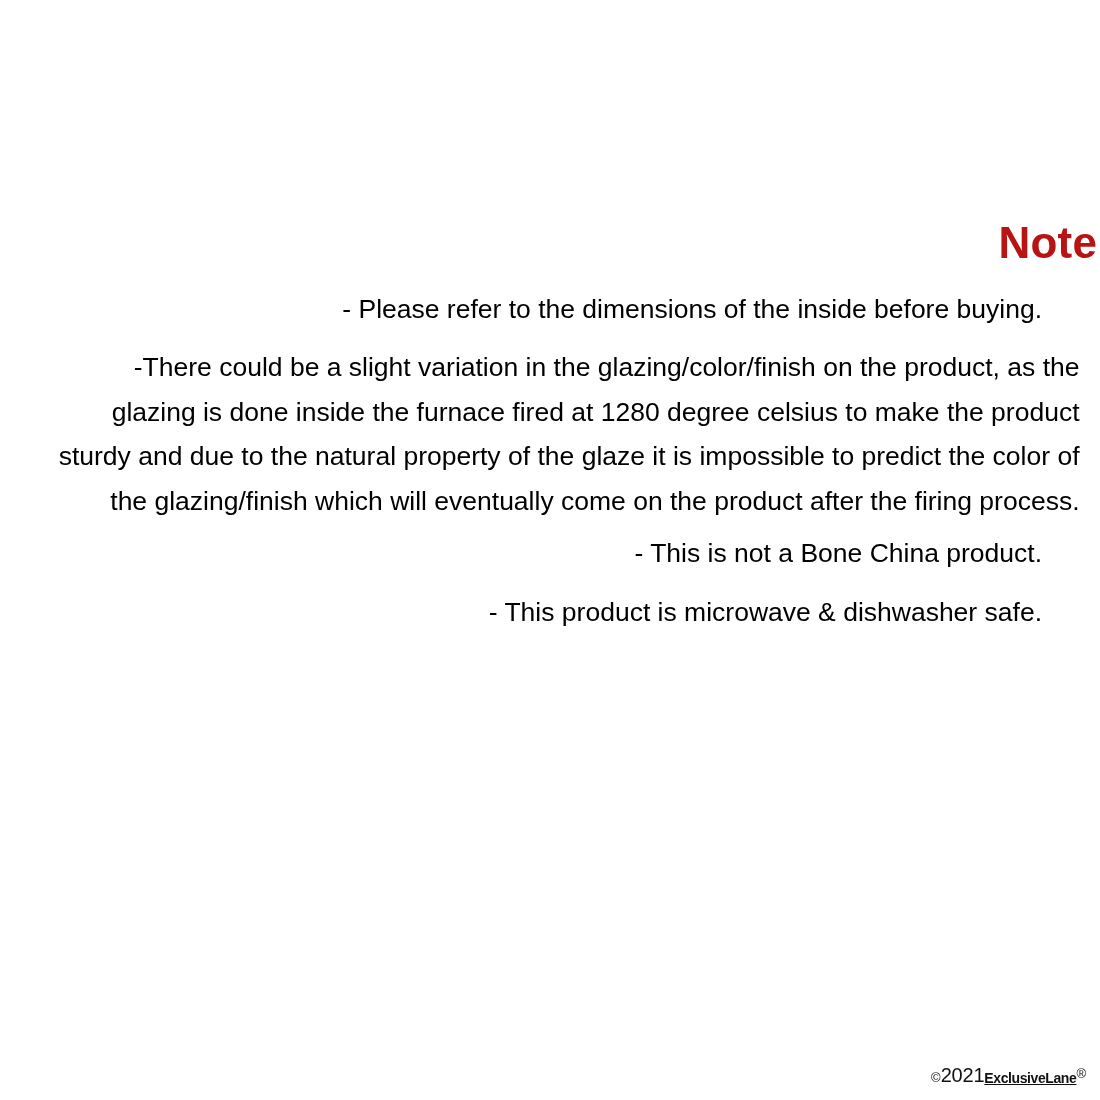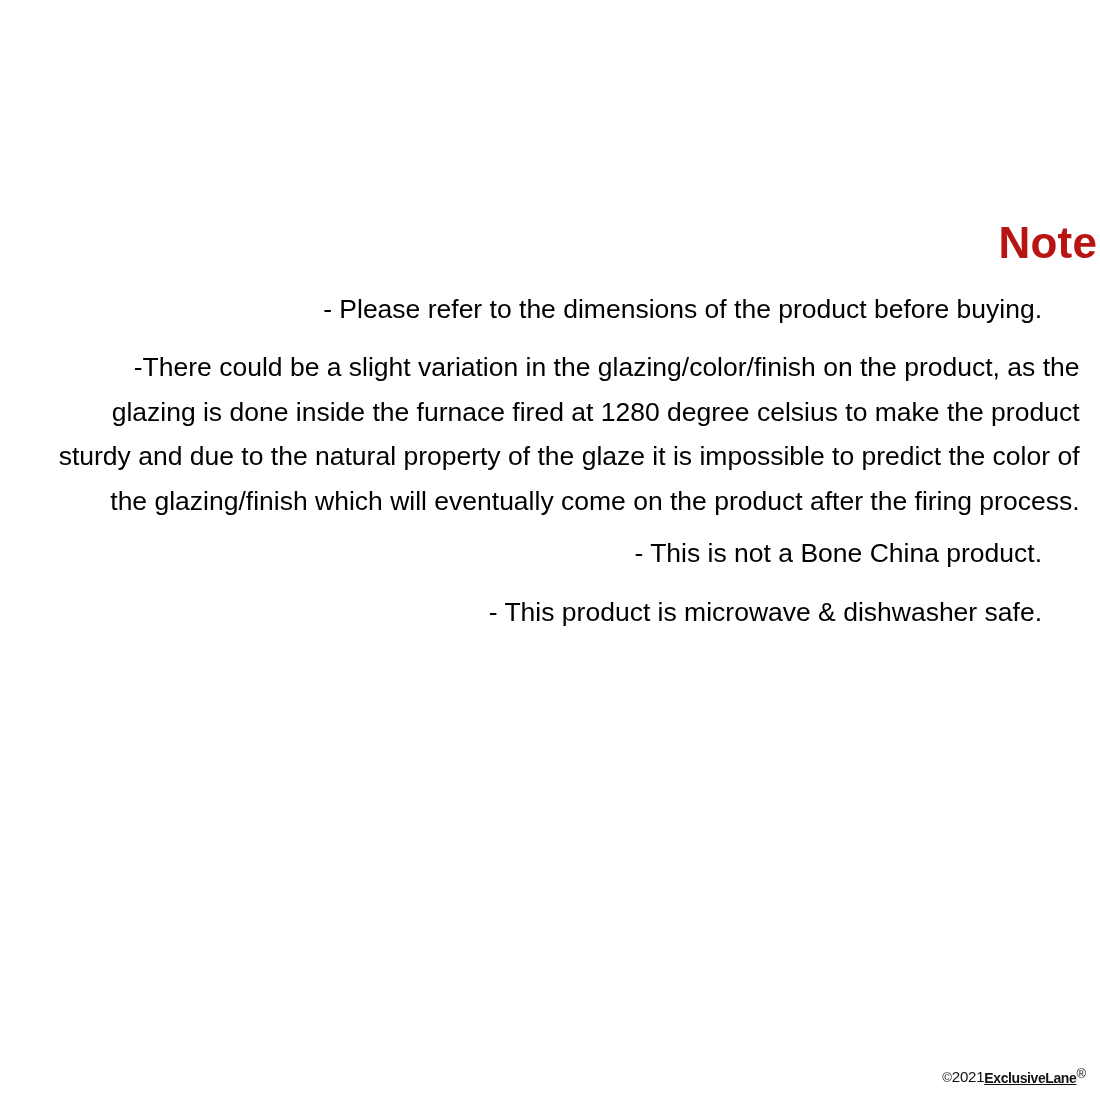--- a/index.html
+++ b/index.html
@@ -61,21 +61,21 @@
     font-size: 19px;
     color: #111111;
     font-family: "Liberation Sans", sans-serif;
     white-space: nowrap;
   }
   .footer .copy {
     font-size: 13px;
     vertical-align: 1px;
   }
   .footer .year {
-    font-size: 15px;
+    font-size: 20px;
     vertical-align: 1px;
     letter-spacing: -0.2px;
   }
   .footer .brand {
     font-size: 14px;
     font-weight: bold;
     letter-spacing: -0.4px;
     text-decoration: underline;
   }
   .footer .reg {
@@ -85,21 +85,21 @@
 </style>
 </head>
 <body>
 
 <div class="page">
 
   <div class="note-block">
 
     <div class="note-title">Note:</div>
 
-    <p class="note-line single">- Please refer to the dimensions of the product before buying.</p>
+    <p class="note-line single">- Please refer to the dimensions of the inside before buying.</p>
 
     <p class="note-line wide">-There could be a slight variation in the glazing/color/finish on the product, as the glazing is done inside the furnace fired at 1280 degree celsius to make the product sturdy and due to the natural property of the glaze it is impossible to predict the color of the glazing/finish which will eventually come on the product after the firing process.</p>
 
     <p class="note-line single">- This is not a Bone China product.</p>
 
     <p class="note-line single">- This product is microwave &amp; dishwasher safe.</p>
 
 
 
   </div>

